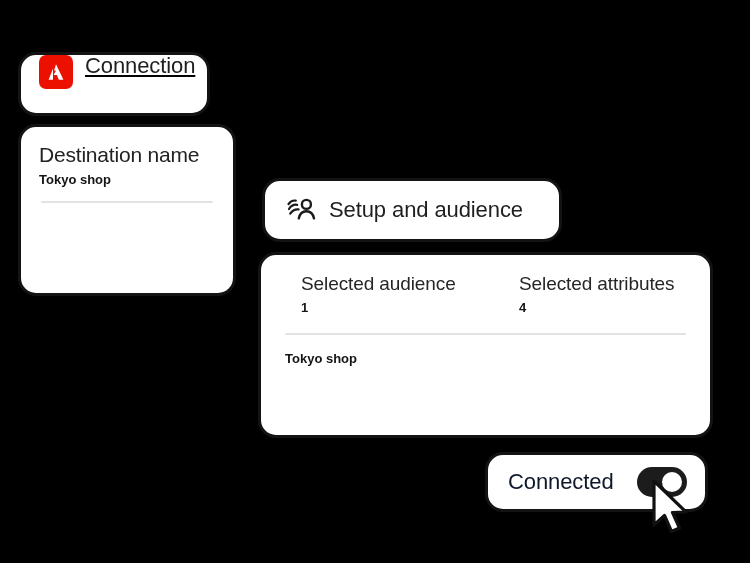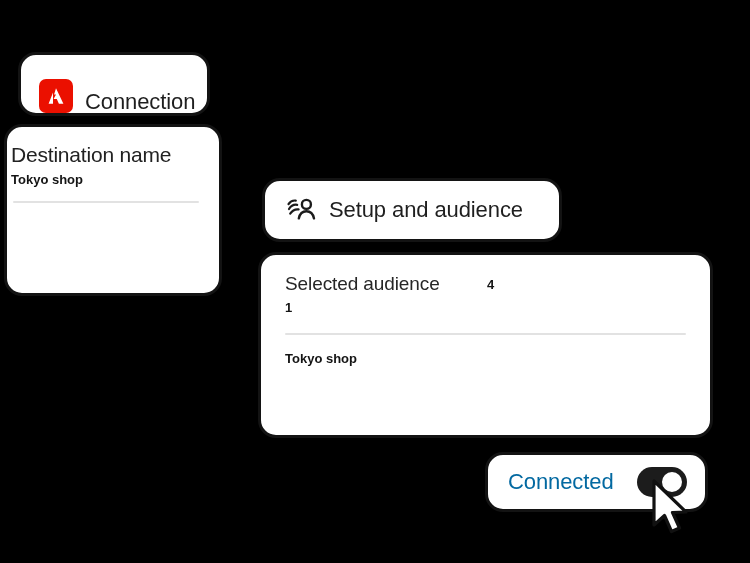--- a/index.html
+++ b/index.html
@@ -31,23 +31,24 @@
     box-sizing: border-box;
   }
 
   
   #connection-card {
     left: 18px;
     top: 52px;
     width: 192px;
     height: 64px;
     display: flex;
-    align-items: flex-end;
+    align-items: flex-start;
     padding: 0 18px;
     z-index: 6;
+    text-decoration: underline;
   }
   .adobe-logo {
     width: 34px;
     height: 34px;
     border-radius: 7px;
     background: #EB1000;
     display: flex;
     align-items: center;
     justify-content: center;
     flex: 0 0 auto;
@@ -57,25 +58,25 @@
   #connection-label {
     font-size: 22px;
     color: #1f1f1f;
     letter-spacing: -0.1px;
     line-height: 1;
     white-space: nowrap;
   }
 
   
   #destination-card {
-    left: 4px;
+    left: 18px;
     top: 124px;
     width: 218px;
     height: 172px;
-    padding: 16px 18px 14px 4px;
+    padding: 16px 18px 14px 18px;
     z-index: 5;
   }
   .field-title {
     font-size: 21px;
     color: #222222;
     line-height: 1.18;
     letter-spacing: -0.2px;
     white-space: nowrap;
   }
   .field-value {
@@ -125,21 +126,21 @@
     top: 252px;
     width: 455px;
     height: 186px;
     padding: 18px 24px 16px 24px;
     z-index: 5;
   }
   .stat-row {
     display: flex;
     gap: 0;
   }
-  .stat-col { flex: 0 0 auto; }
+  .stat-col { flex: 0 0 auto; margin-left: 16px; }
   .stat-col.first { width: 202px; }
   .stat-label {
     font-size: 19px;
     color: #262626;
     line-height: 1.2;
     letter-spacing: -0.1px;
     white-space: nowrap;
   }
   .stat-value {
     font-size: 13px;
@@ -176,21 +177,21 @@
     width: 223px;
     height: 60px;
     display: flex;
     align-items: center;
     justify-content: space-between;
     padding: 0 18px 0 20px;
     z-index: 7;
   }
   #connected-label {
     font-size: 22px;
-    color: #0369a1;
+    color: #0f172a;
     letter-spacing: -0.1px;
     line-height: 1;
     white-space: nowrap;
   }
   .toggle {
     width: 50px;
     height: 30px;
     border-radius: 15px;
     background: #1c1c1c;
     position: relative;
@@ -260,20 +261,21 @@
     <span id="setup-label">Setup and audience</span>
   </div>
 
   <div class="card" id="audience-card">
     <div class="stat-row">
       <div class="stat-col first">
         <div class="stat-label">Selected audience</div>
         <div class="stat-value">1</div>
       </div>
       <div class="stat-col">
+        <div class="stat-label">Selected attributes</div>
         <div class="stat-value">4</div>
       </div>
     </div>
     <div class="divider-wide"></div>
     <div>
       <div id="federated-value">Tokyo shop</div>
     </div>
   </div>
 
   <div class="card" id="connected-card">

